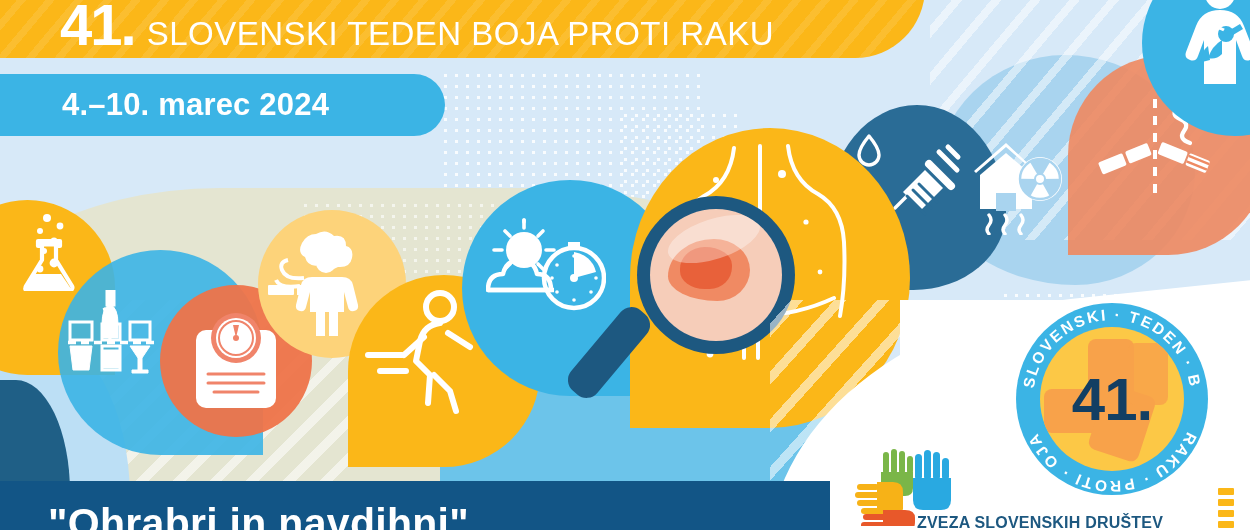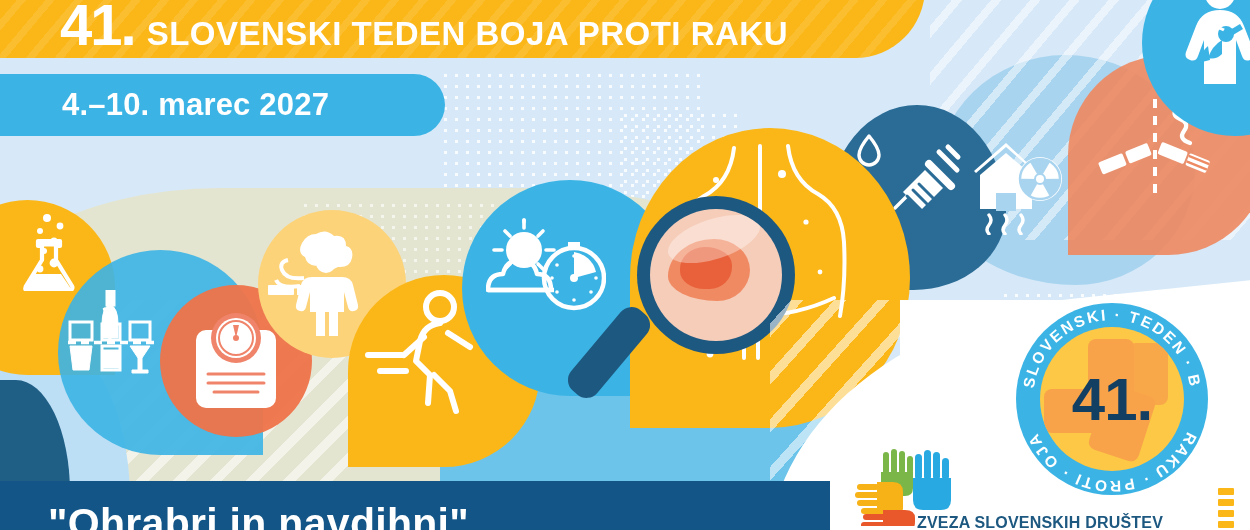--- a/index.html
+++ b/index.html
@@ -82,21 +82,21 @@
     position:absolute;inset:0;
     background:repeating-linear-gradient(-50deg,
       rgba(255,255,255,.10) 0 7px, rgba(255,255,255,0) 7px 22px);
   }
   .banner-title{
     position:absolute;left:60px;top:-4px;height:62px;
     display:flex;align-items:baseline;gap:0;
     color:#ffffff;white-space:nowrap;z-index:3;
   }
   .t-num{font-size:58px;font-weight:bold;letter-spacing:-2px;line-height:1;}
-  .t-rest{font-size:33px;font-weight:bold;letter-spacing:.5px;line-height:1;margin-left:12px;}
+  .t-rest{font-size:33px;font-weight:normal;letter-spacing:.5px;line-height:1;margin-left:12px;}
 
   
   .date-pill{
     position:absolute;left:-60px;top:74px;width:505px;height:62px;
     background:#3bb4e5;border-radius:0 34px 34px 0;
     display:flex;align-items:center;z-index:4;
   }
   .date-text{margin-left:122px;color:#fff;font-size:31px;font-weight:bold;letter-spacing:.2px;}
 
   
@@ -425,21 +425,21 @@
 
   <div class="banner-yellow">
     <div class="bstripes"></div>
   </div>
   <div class="banner-title">
     <span class="t-num">41.</span>
     <span class="t-rest">SLOVENSKI TEDEN BOJA PROTI RAKU</span>
   </div>
 
   <div class="date-pill">
-    <span class="date-text">4.–10. marec 2027</span>
+    <span class="date-text">4.–10. marec 2024</span>
   </div>
 
   <div class="footer-band"></div>
   <div class="footer-text">"Ohrabri in navdihni"</div>
   <div class="footer-accent">
     <i></i>
       <i></i>
       <i></i>
       <i></i>
   </div>

